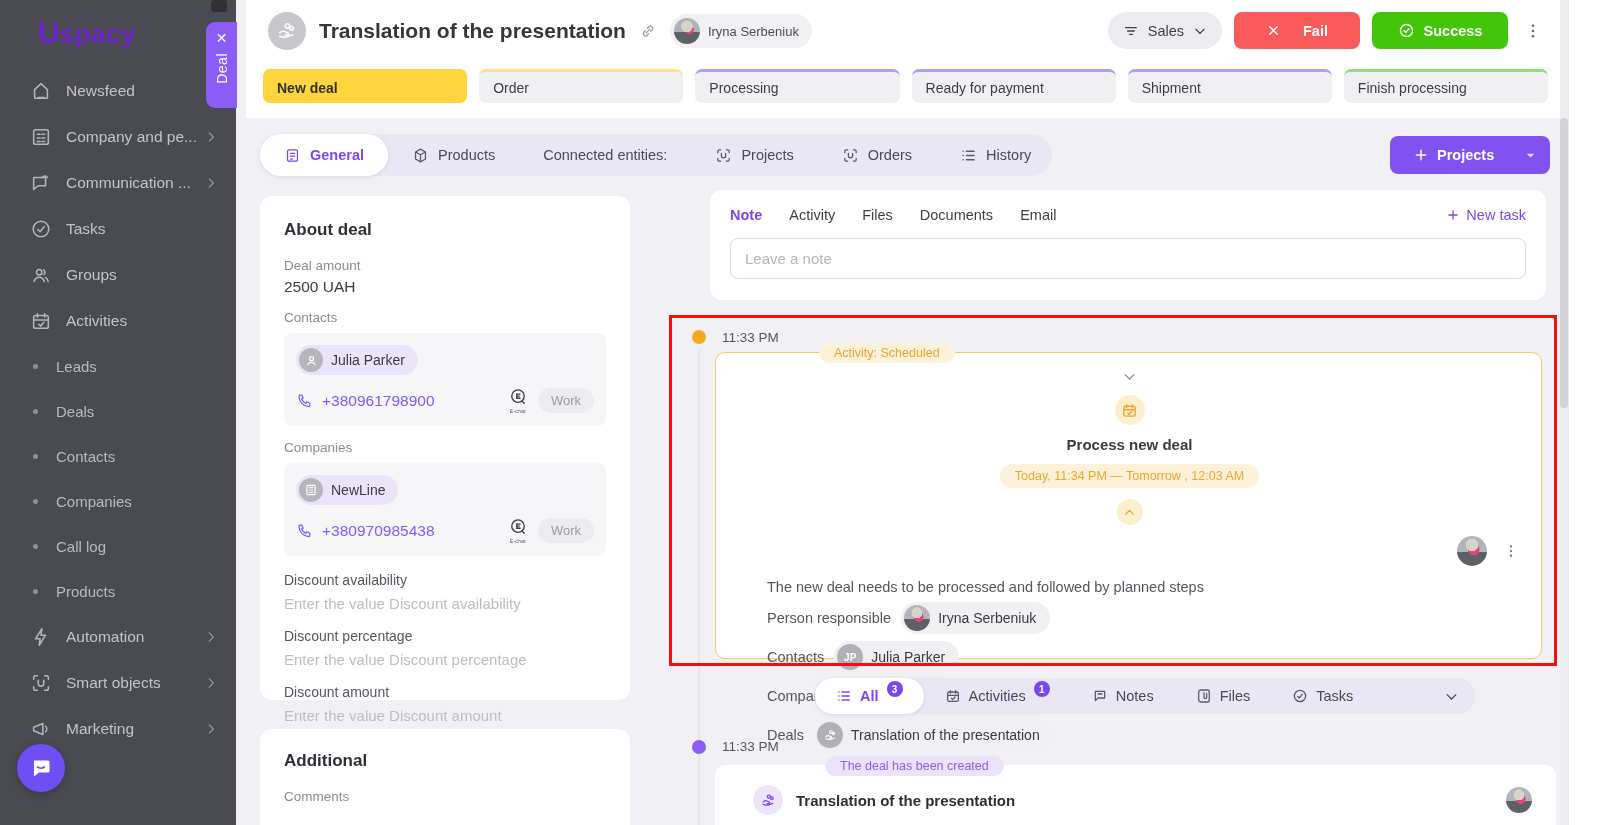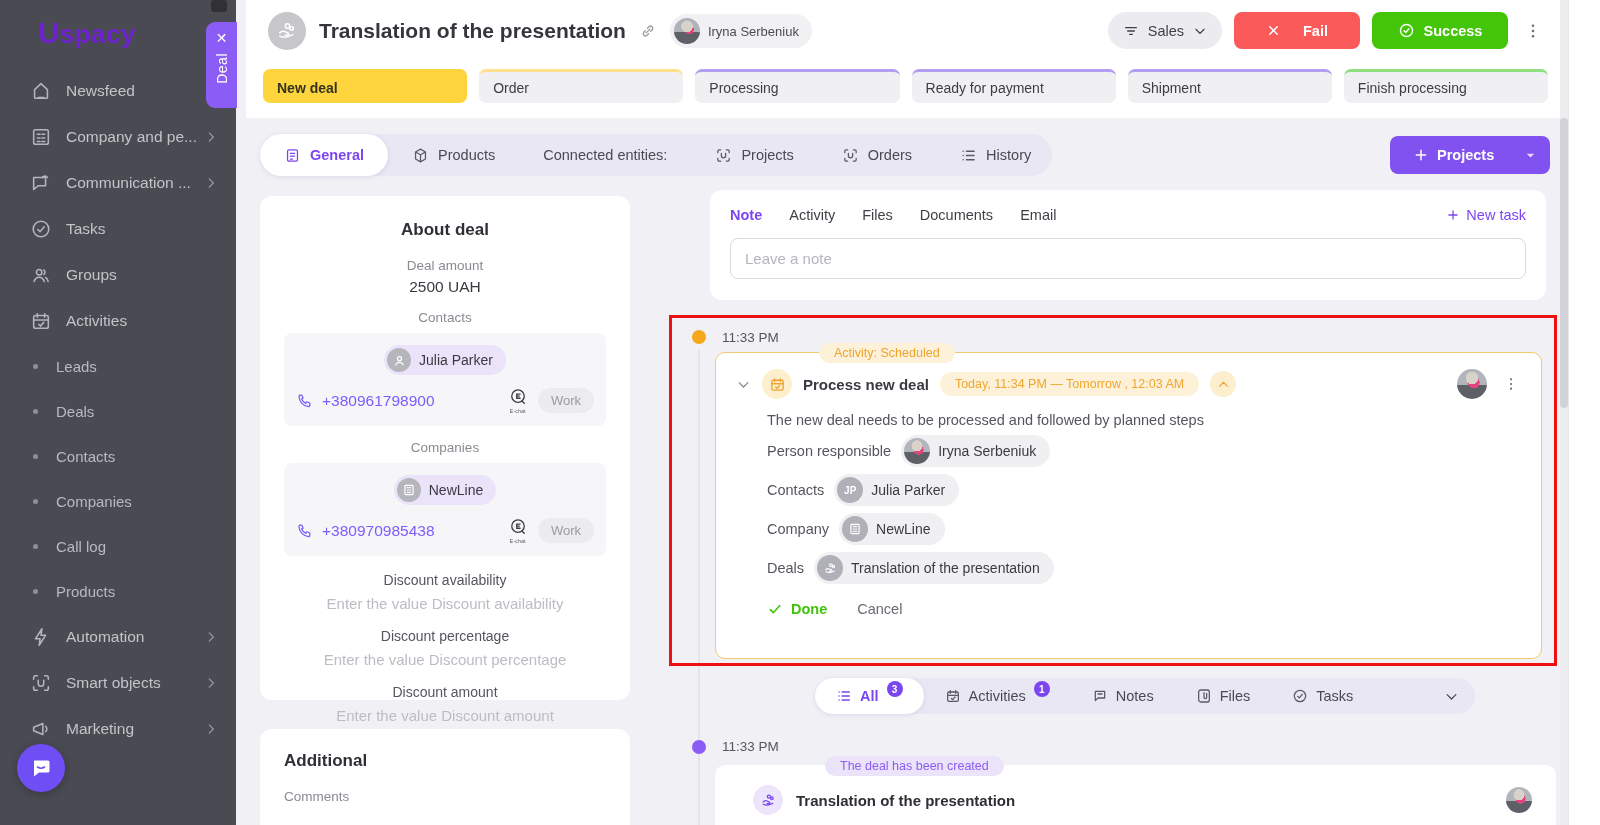--- a/index.html
+++ b/index.html
@@ -60,21 +60,21 @@
   .tab { display:flex; align-items:center; gap:9px; height:42px; padding:0 24px; font-size:14.5px; color:#4a4a52; cursor:pointer; white-space:nowrap; }
   .tab .ticon { width:17px; height:17px; color:#5a5a62; }
   .tab.active { background:#fff; border-radius:21px; color:#7b46f0; font-weight:600; box-shadow:0 1px 5px rgba(60,40,120,.12); }
   .tab.active .ticon { color:#7b46f0; }
   .projects-btn { position:absolute; left:1144px; top:136px; width:160px; height:38px; background:#8152f0; border-radius:8px; color:#fff; display:flex; align-items:center; cursor:pointer; }
   .projects-btn .plabel { display:flex; align-items:center; gap:8px; font-size:14.5px; font-weight:600; padding-left:23px; }
   .projects-btn .pchev { margin-left:auto; padding-right:12px; color:#e2d7ff; }
 
   
   .card { background:#fff; border-radius:12px; }
-  .card-about { position:absolute; left:14px; top:196px; width:370px; height:504px; padding:24px;text-align:center; }
+  .card-about { position:absolute; left:14px; top:196px; width:370px; height:504px; padding:24px; }
   .card-title { font-size:17px; font-weight:bold; color:#2f2f36; }
   .f-label { font-size:13.5px; color:#8a8a92; }
   .f-value { font-size:15.5px; color:#3a3a42; margin-top:5px; }
   .mt18 { margin-top:18px; } .mt14 { margin-top:14px; }
   .sub-block { background:#f6f6f9; border-radius:8px; padding:12px; margin-top:8px; }
   .entity-pill { display:inline-flex; align-items:center; gap:8px; background:#ebe3fa; border-radius:15px; padding:3px 13px 3px 3px; cursor:pointer; }
   .entity-pill .eav { width:24px; height:24px; border-radius:50%; background:#b5b5bc; color:#fff; display:flex; align-items:center; justify-content:center; }
   .entity-pill .ename { font-size:14px; color:#3a3a42; }
   .phone-row { display:flex; align-items:center; margin-top:12px; }
   .phone-link { display:flex; align-items:center; gap:9px; color:#7c5cfc; font-size:15.5px; cursor:pointer; }
@@ -100,21 +100,21 @@
   .rail { position:absolute; left:452px; top:350px; width:2px; height:475px; background:#e4e4e9; }
   .t-dot { position:absolute; width:14px; height:14px; border-radius:50%; z-index:1; }
   .dot-orange { left:446px; top:330px; background:#f5a81c; }
   .dot-purple { left:446px; top:740px; background:#8b5cf6; }
   .t-time { position:absolute; font-size:13.5px; color:#55555d; }
   .time1 { left:476px; top:330px; }
   .time2 { left:476px; top:739px; }
 
   .activity-card { position:absolute; left:469px; top:352px; width:827px; height:307px; background:#fff; border:1.5px solid #f3c96e; border-radius:10px; }
   .a-badge { position:absolute; left:103px; top:-10px; background:#fdf2d9; color:#eda42e; font-size:12.5px; padding:3px 15px; border-radius:10px; }
-  .a-head { display:flex; align-items:center; gap:11px; padding:16px 18px 0 20px; }
+  .a-head { display:flex; align-items:center; gap:11px; padding:16px 18px 0 20px;flex-direction:column; }
   .collapse-chev { color:#8a8a92; cursor:pointer; }
   .cal-badge { width:30px; height:30px; border-radius:50%; background:#fdeecd; color:#f0a32f; display:flex; align-items:center; justify-content:center; }
   .a-title { font-size:15px; font-weight:600; color:#3a3a42; }
   .sched-pill { background:#fdf2d9; color:#f0a62e; font-size:12.5px; padding:5px 15px; border-radius:13px; cursor:pointer; }
   .up-btn { width:26px; height:26px; border-radius:50%; background:#fdeecd; color:#f0a32f; display:flex; align-items:center; justify-content:center; cursor:pointer; }
   .a-right { margin-left:auto; display:flex; align-items:center; gap:12px; }
   .a-avatar { width:30px; height:30px; border-radius:50%;
     background: radial-gradient(circle at 50% 30%, #d9d2c8 0 24%, transparent 25%),
                 radial-gradient(circle at 56% 45%, #e0457b 0 24%, transparent 25%),
                 linear-gradient(180deg,#b2b6bc 0 55%, #5d6167 55%); }

